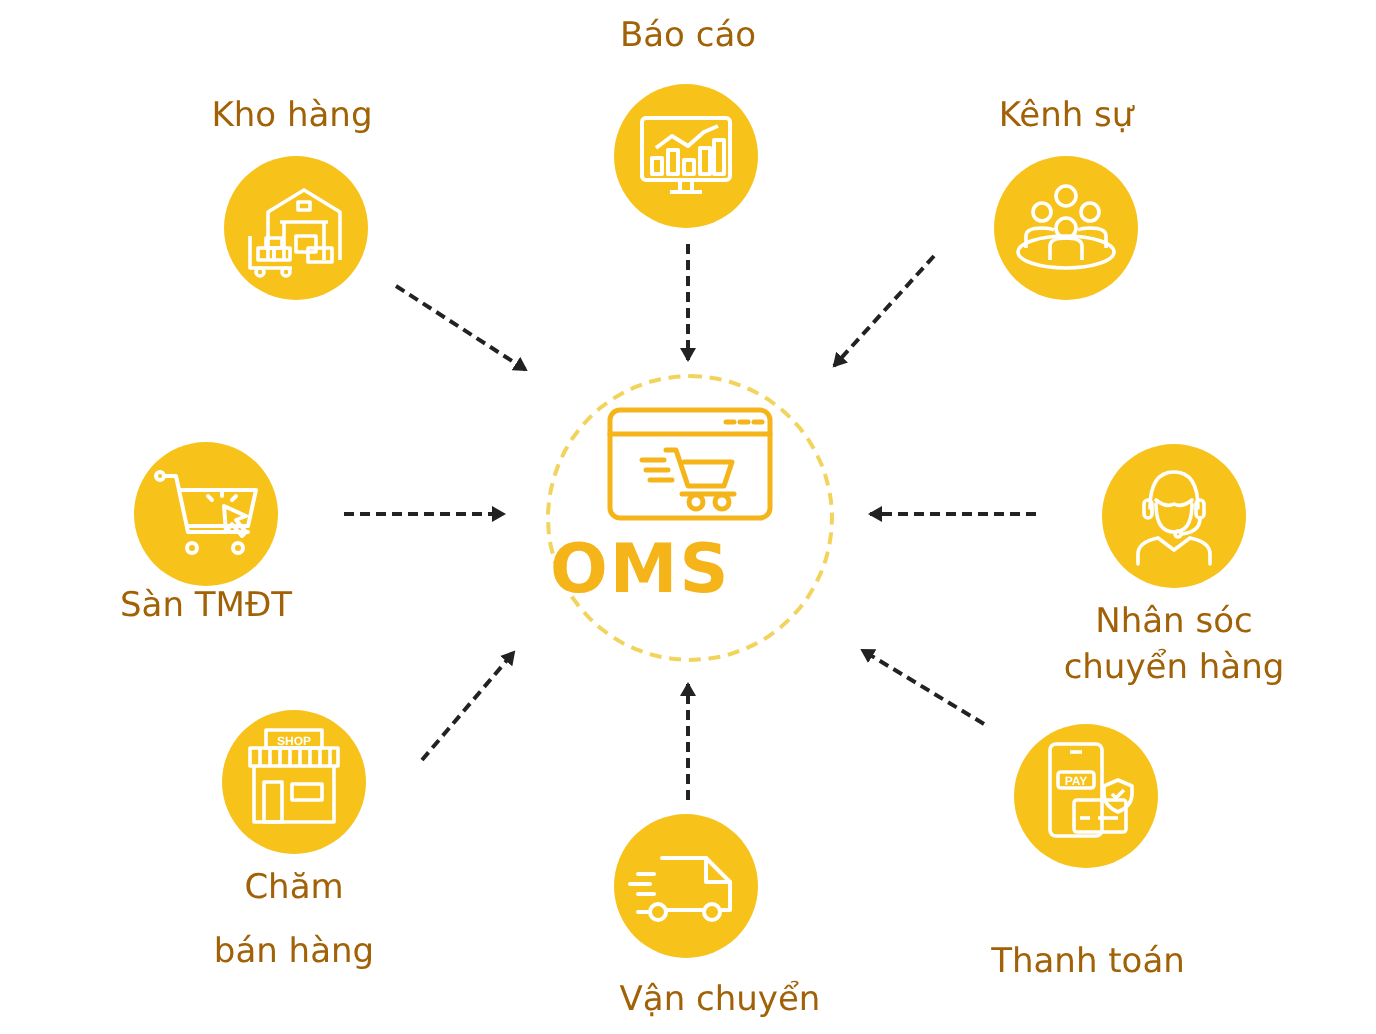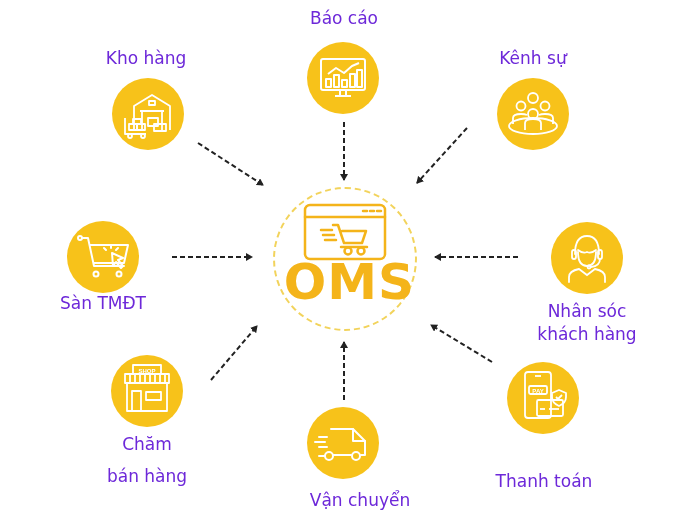--- a/index.html
+++ b/index.html
@@ -7,31 +7,31 @@
     width:688px; height:517px; background:#ffffff; position:relative; overflow:hidden;
     font-family: "DejaVu Sans", "Liberation Sans", sans-serif; color:#1a1a1a;
   }
   .circle {
     position:absolute; width:72px; height:72px; border-radius:50%;
     background:#F7C21A;
   }
   .circle svg { position:absolute; left:0; top:0; width:72px; height:72px; }
   .label {
     position:absolute; font-size:17px; line-height:24px; text-align:center; white-space:nowrap;
-    color:#6d28d9;
+    color:#a16207;
   }
   #arrows { position:absolute; left:0; top:0; width:688px; height:517px; }
   .hub {
     position:absolute; left:273px; top:187px; width:144px; height:144px;
     border-radius:50%; border:2px dashed #F2D35B; box-sizing:border-box;
   }
   .hub svg { position:absolute; left:26px; top:12px; }
   .hub-title {
-    position:absolute; left:0; width:140px; top:64px; text-align:right;
-    font-family:"DejaVu Sans", sans-serif; font-weight:bold; font-size:50px; color:#F4B41A;
+    position:absolute; left:0; width:140px; top:76px; text-align:left;
+    font-family:"DejaVu Sans", sans-serif; font-weight:bold; font-size:34px; color:#F4B41A;
     letter-spacing:1px;
   }
 </style>
 </head>
 <body>
 
 <svg id="arrows" viewBox="0 0 688 517">
   <defs>
     <marker id="ah" markerWidth="8" markerHeight="8" refX="6" refY="4" orient="auto" markerUnits="userSpaceOnUse">
       <path d="M0,0 L7,4 L0,8 z" fill="#222"></path>
@@ -143,21 +143,21 @@
       <path d="M27 28 q5 4 9 2 q4 2 9 -2"></path>
       <rect x="21" y="28" width="4" height="9" rx="2"></rect>
         <rect x="47" y="28" width="4" height="9" rx="2"></rect>
       <path d="M49 37 q0 7 -9 8"></path>
         <circle cx="38" cy="45" r="1.5"></circle>
       <path d="M18 60 v-5 q0 -6 10 -8 l8 6 8 -6 q10 2 10 8 v5"></path>
     </g>
   </svg>
 </div>
 <div class="label" style="left:534px;top:299px;width:106px;">Nhân sóc</div>
-<div class="label" style="left:530px;top:322px;width:114px;">khách hàng</div>
+<div class="label" style="left:530px;top:322px;width:114px;">chuyển hàng</div>
 
 <div class="circle" style="left:111px;top:355px;">
   <svg viewBox="0 0 72 72">
     <g fill="none" stroke="#fff" stroke-width="1.8" stroke-linejoin="round">
       <rect x="22" y="10" width="28" height="9"></rect>
       <path d="M14 19 h44 v9 h-44 z"></path>
       <path d="M19 19 v9 M24 19 v9 M29 19 v9 M34 19 v9 M39 19 v9 M44 19 v9 M49 19 v9 M54 19 v9"></path>
       <path d="M16 28 v28 h40 v-28"></path>
       <rect x="21" y="36" width="9" height="20"></rect>
       <rect x="35" y="37" width="15" height="8"></rect>

